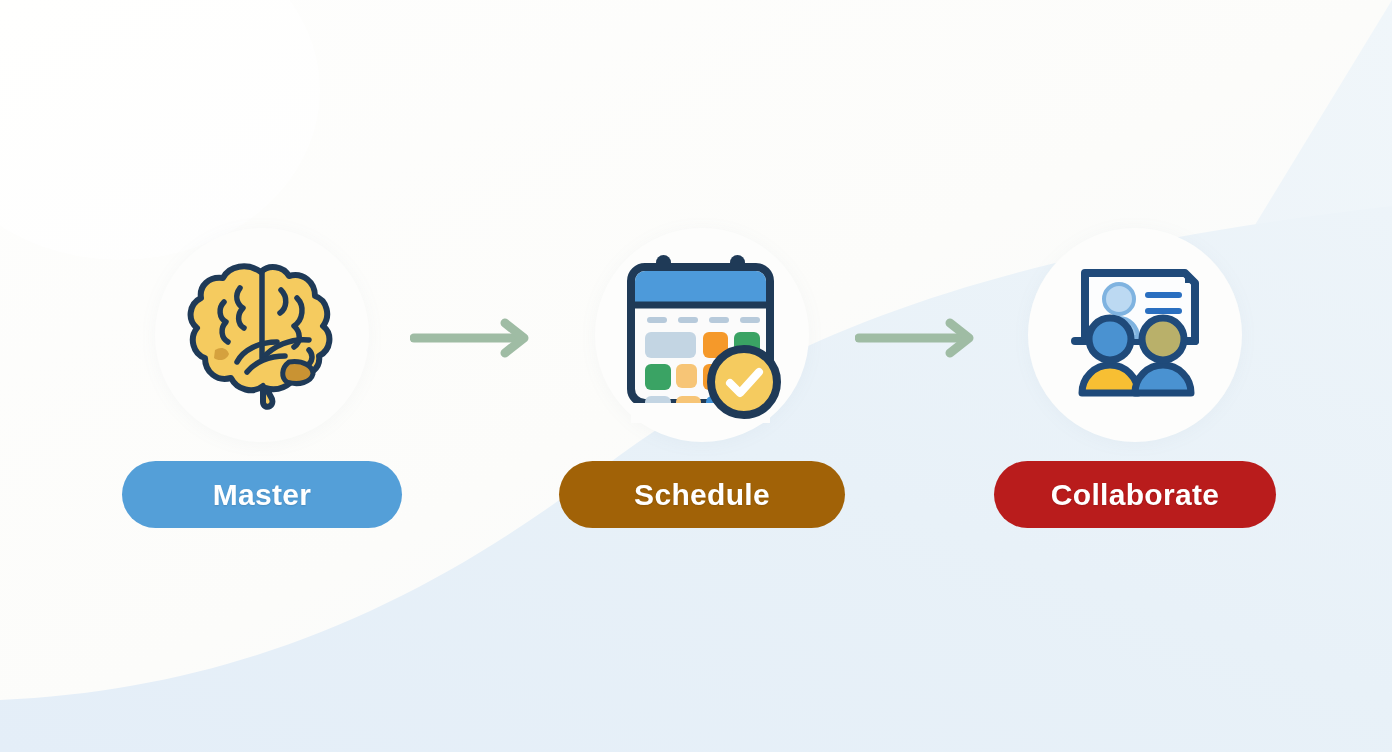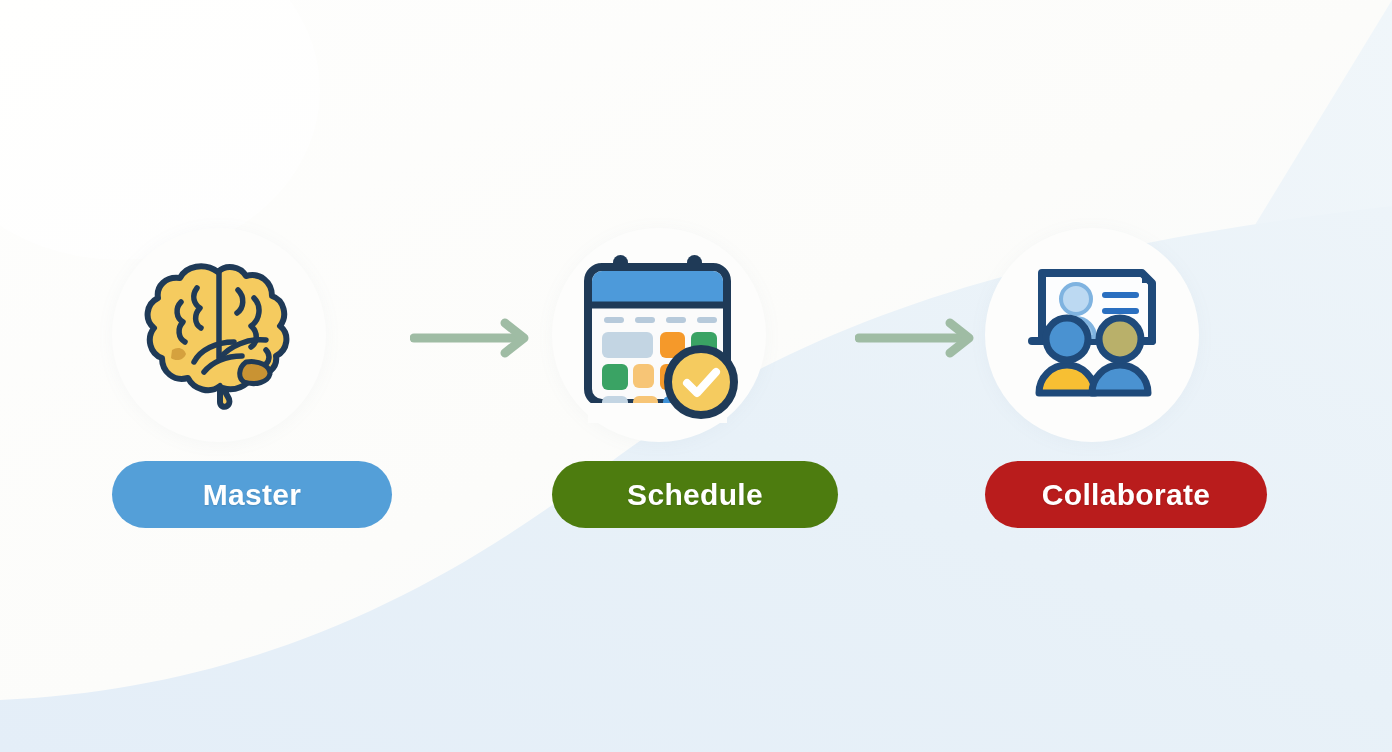--- a/index.html
+++ b/index.html
@@ -40,21 +40,21 @@
     width: 1392px;
     height: 752px;
   }
 
   .step {
     position: absolute;
     top: 228px;
     width: 300px;
     display: flex;
     flex-direction: column;
-    align-items: flex-start;
+    align-items: center;
   }
   .step-1 { left: 112px; }
   .step-2 { left: 552px; }
   .step-3 { left: 985px; }
 
   .icon-disc {
     width: 214px;
     height: 214px;
     border-radius: 50%;
     background: #fdfdfc;
@@ -75,21 +75,21 @@
     box-sizing: border-box;
     padding: 0 34px;
     font-size: 30px;
     font-weight: bold;
     letter-spacing: 0.3px;
     color: #ffffff;
     text-shadow: 0 1px 2px rgba(0,0,0,0.13);
     white-space: nowrap;
   }
   .pill-1 { width: 280px; background: #549fd8; }
-  .pill-2 { width: 286px; background: #4d7c0f; }
+  .pill-2 { width: 286px; background: #a16207; }
   .pill-3 { width: 282px; background: #b91c1c; }
 
   .arrow {
     position: absolute;
     top: 318px;
     width: 130px;
     height: 40px;
   }
   .arrow-1 { left: 410px; }
   .arrow-2 { left: 855px; }

